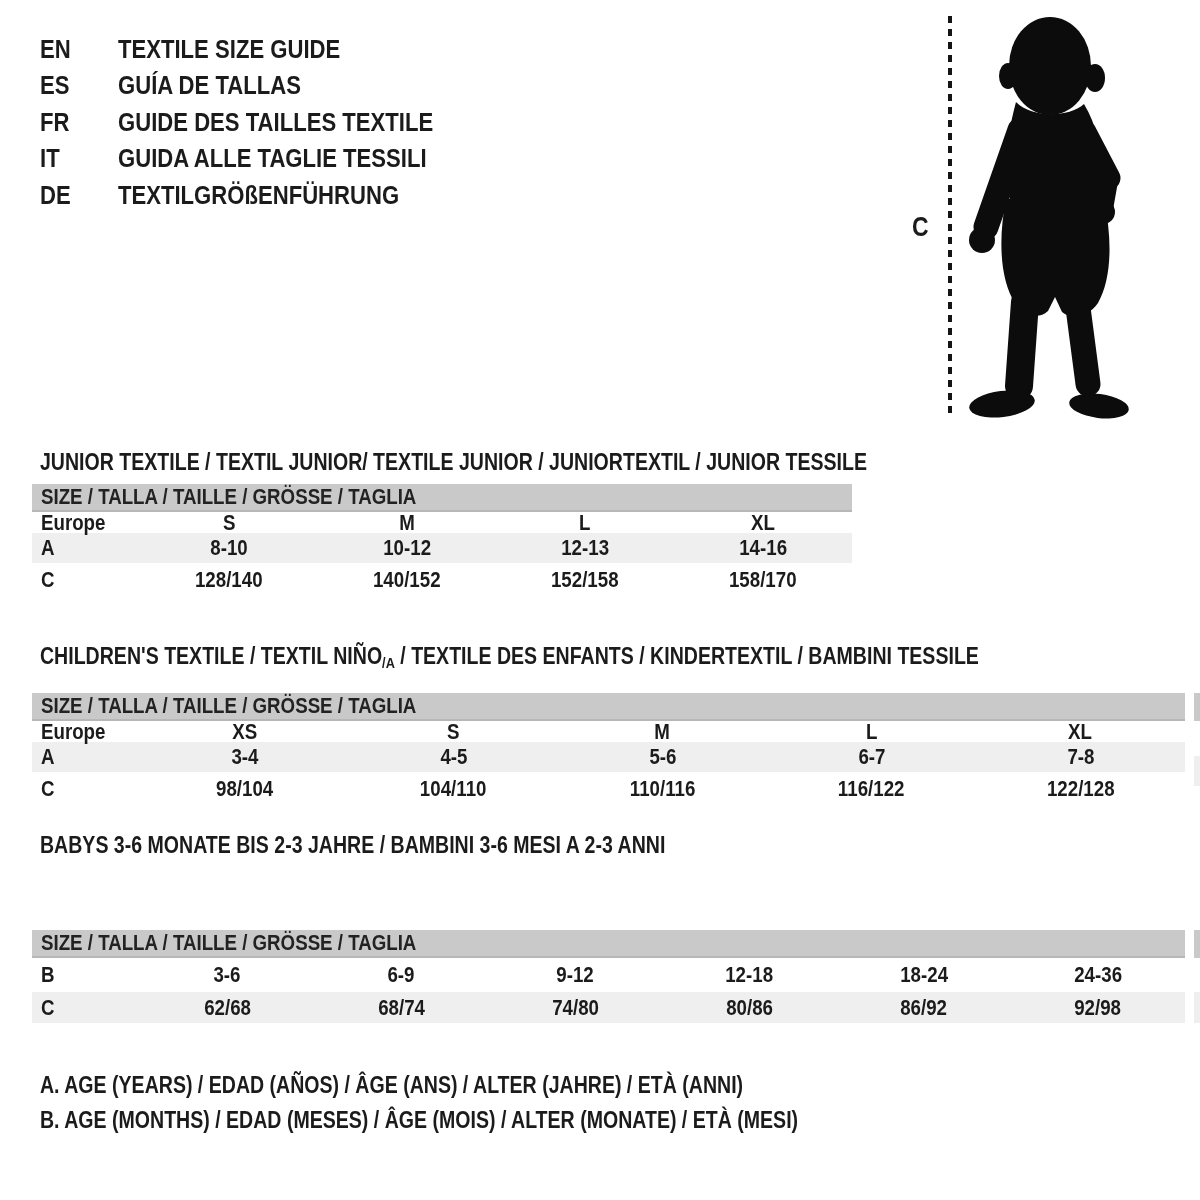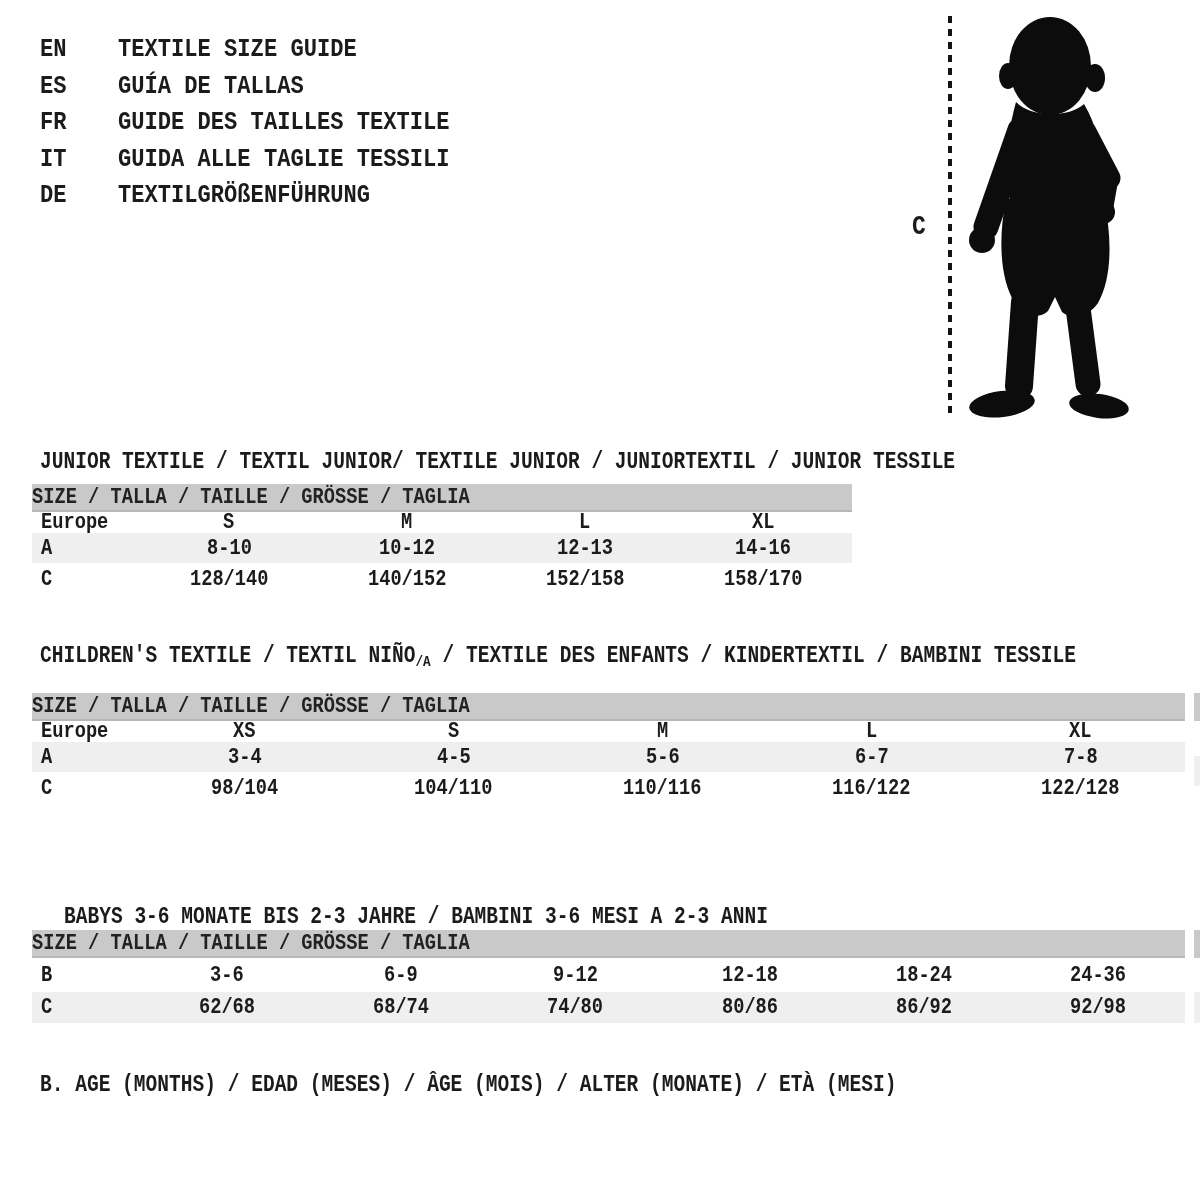--- a/index.html
+++ b/index.html
@@ -1,21 +1,21 @@
 <!DOCTYPE html>
 <html><head>
 <meta charset="utf-8">
 <style>
   html,body{margin:0;padding:0;}
   body{background:#ffffff;}
   .page{
     position:relative;
     width:1200px;height:1200px;
     background:#ffffff;
-    font-family:Liberation Mono, monospace;
+    font-family:Liberation Sans, sans-serif;
     font-weight:bold;
     color:#1b1b1b;
     overflow:hidden;
   }
   
   .cx{display:inline-block;transform:scaleX(.85);transform-origin:0 50%;white-space:nowrap;}
   .cxc{display:inline-block;transform:scaleX(.85);transform-origin:50% 50%;white-space:nowrap;}
 
   
   .lang-block{position:absolute;left:40px;top:31px;}
@@ -30,21 +30,21 @@
   .silhouette{position:absolute;left:958px;top:14px;width:182px;height:408px;}
 
   
   .sec-title{position:absolute;left:40px;font-size:23px;white-space:nowrap;}
   .sub{font-size:15px;vertical-align:-4px;}
 
   
   .size-table{position:absolute;left:32px;}
   .size-table .band{
     height:26px;background:#c9c9c9;border-bottom:2px solid #b7b7b7;
-    display:flex;align-items:center;font-size:22px;color:#222;
+    display:flex;align-items:center;padding-left:9px;font-size:22px;color:#222;
   }
   .trow{display:flex;align-items:center;font-size:22px;}
   .trow .label{flex:0 0 108px;width:108px;padding-left:9px;box-sizing:border-box;}
   .trow .cell{flex:1 1 0;text-align:center;display:flex;align-items:center;justify-content:center;}
   .row-europe{height:21px;}
   .row-a{height:30px;background:#efefef;}
   .row-c{height:33px;}
   .row-b{height:34px;}
   .row-c2{height:31px;background:#efefef;}
   .w-junior{width:820px;}
@@ -223,21 +223,21 @@
         </div>
       <div class="cell">
           <span class="cxc">116/122</span>
         </div>
       <div class="cell">
           <span class="cxc">122/128</span>
         </div>
     </div>
   </div>
 
-  <div class="sec-title" style="top:904px;margin-left:24px;">
+  <div class="sec-title" style="top:832px;">
     <span class="cx">BABYS 3-6 MONATE BIS 2-3 JAHRE / BAMBINI 3-6 MESI A 2-3 ANNI</span>
   </div>
   <div class="size-table w-wide" style="top:930px;">
     <div class="band">
       <span class="cx">SIZE / TALLA / TAILLE / GRÖSSE / TAGLIA</span>
     </div>
     <div class="trow row-b">
       <div class="label"><span class="cx">B</span></div>
       <div class="cell">
           <span class="cxc">3-6</span>
@@ -280,16 +280,17 @@
         </div>
     </div>
   </div>
 
   <div class="edge-sliver sl-gray" style="top:693px;height:28px;"></div>
   <div class="edge-sliver sl-light" style="top:756px;height:30px;"></div>
   <div class="edge-sliver sl-gray" style="top:930px;height:28px;"></div>
   <div class="edge-sliver sl-light" style="top:992px;height:31px;"></div>
 
   <div class="legend">
+    <div><span class="cx">A. AGE (YEARS) / EDAD (AÑOS) / ÂGE (ANS) / ALTER (JAHRE) / ETÀ (ANNI)</span></div>
     <div><span class="cx">B. AGE (MONTHS) / EDAD (MESES) / ÂGE (MOIS) / ALTER (MONATE) / ETÀ (MESI)</span></div>
   </div>
 
 </div>
 
 </body></html>

